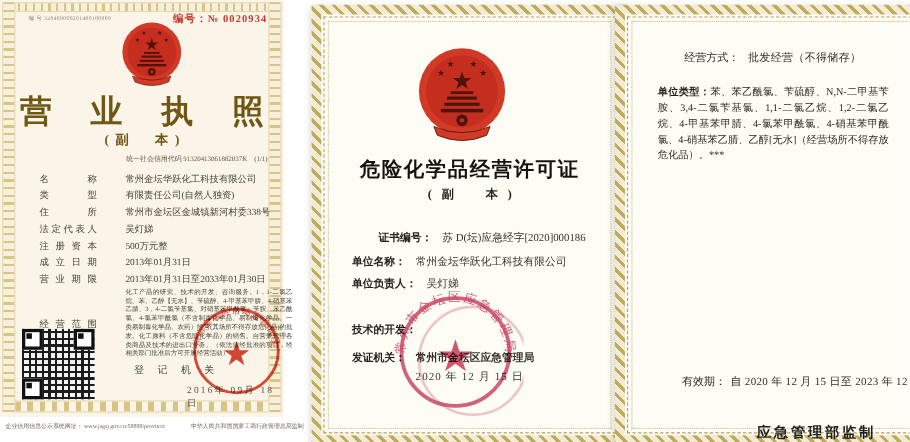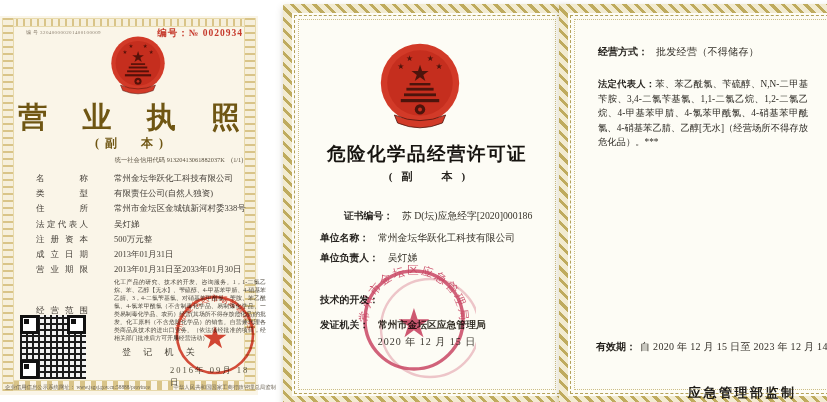--- a/index.html
+++ b/index.html
@@ -1,21 +1,21 @@
 <!DOCTYPE html>
 <html><head>
 <meta charset="utf-8">
 <style>
   html,body{margin:0;padding:0;}
   body{width:827px;height:402px;position:relative;background:#ffffff;
        font-family:"Liberation Serif",serif;overflow:hidden;}
   .abs{position:absolute;}
 
   
-  #doc-left{position:absolute;left:0;top:16px;width:258px;height:379px;background:#faf5e8;}
+  #doc-left{position:absolute;left:0;top:0;width:258px;height:379px;background:#faf5e8;}
   .bl-strip{position:absolute;background-color:#f6efdb;}
   .bl-strip.v{top:2px;bottom:4px;width:10px;
      background-image:repeating-linear-gradient(0deg,#d9c488 0 2px,rgba(0,0,0,0) 2px 7px);
      border-left:1px solid #e7d9ab;border-right:1px solid #e7d9ab;}
   .bl-strip.left{left:2px;} .bl-strip.right{right:2px;}
   .bl-strip.h{left:2px;right:2px;height:7px;top:2px;
      background-image:repeating-linear-gradient(90deg,#d9c488 0 2px,rgba(0,0,0,0) 2px 7px);
      border-top:1px solid #e7d9ab;border-bottom:1px solid #e7d9ab;}
   .bl-chain{position:absolute;left:14px;right:14px;top:364px;height:9px;
      background-image:repeating-linear-gradient(90deg,#d9c488 0 5px,rgba(0,0,0,0) 5px 11px);
@@ -59,21 +59,21 @@
             color:#16130f;letter-spacing:1.5px;}
   .hz-copy{left:0;width:100%;top:156px;text-align:center;font-size:11px;font-weight:bold;
            color:#26231e;letter-spacing:9px;text-indent:9px;}
   .hz-row{position:absolute;left:28px;display:flex;white-space:nowrap;}
   .hz-label{font-weight:bold;font-size:9.8px;color:#26231f;margin-right:9px;}
   .hz-value{font-size:9.8px;color:#363229;}
   .hz-date{position:absolute;left:0;width:100%;top:322px;text-align:center;
            font-size:10px;letter-spacing:1px;color:#3a362e;}
 
   .sc-row{position:absolute;display:flex;white-space:nowrap;}
-  .sc-label{font-weight:bold;font-size:10px;color:#221f1a;}
+  .sc-label{font-weight:normal;font-size:10px;color:#221f1a;margin-left:24px;}
   .sc-value{font-size:10px;color:#332f28;margin-left:8px;letter-spacing:.3px;}
   .sc-scope{position:absolute;left:30px;top:55px;width:210px;font-size:9.3px;line-height:1.55;
             text-align:justify;color:#2e2b25;}
   .sc-scope b{font-weight:bold;color:#221f1a;}
   .sc-validity{position:absolute;left:28px;top:327px;display:flex;white-space:nowrap;}
   .maker{left:688px;top:384px;font-size:13px;font-weight:bold;color:#1f1d19;letter-spacing:2.5px;}
 
   svg text.seal{font-family:"DejaVu Sans",sans-serif;}
 </style>
 </head>
@@ -235,21 +235,21 @@
 
 <div id="doc-right" class="cert">
   <div class="cert-inner"></div>
   <div class="cert-inner2"></div>
 
   <div class="sc-row" style="left:30px;top:32px">
     <span class="sc-label">经营方式：</span>
     <span class="sc-value">批发经营（不得储存）</span>
     </div>
 
-  <p class="sc-scope"><b>法定代表人：</b><span>苯、苯乙酰氯、苄硫醇、N,N-二甲基苄胺、3,4-二氯苄基氯、1,1-二氯乙烷、1,2-二氯乙烷、4-甲基苯甲腈、4-氯苯甲酰氯、4-硝基苯甲酰氯、4-硝基苯乙腈、乙醇[无水]（经营场所不得存放危化品）。***</span></p>
+  <p class="sc-scope"><b>单位类型：</b><span>苯、苯乙酰氯、苄硫醇、N,N-二甲基苄胺、3,4-二氯苄基氯、1,1-二氯乙烷、1,2-二氯乙烷、4-甲基苯甲腈、4-氯苯甲酰氯、4-硝基苯甲酰氯、4-硝基苯乙腈、乙醇[无水]（经营场所不得存放危化品）。***</span></p>
 
   <div class="sc-validity">
     <span class="sc-label">有效期：</span>
     <span class="sc-value" style="margin-left:4px">自 2020 年 12 月 15 日至 2023 年 12 月 14 日</span>
     </div>
 </div>
 
 <div class="abs maker">应急管理部监制</div>
 
 </body></html>

